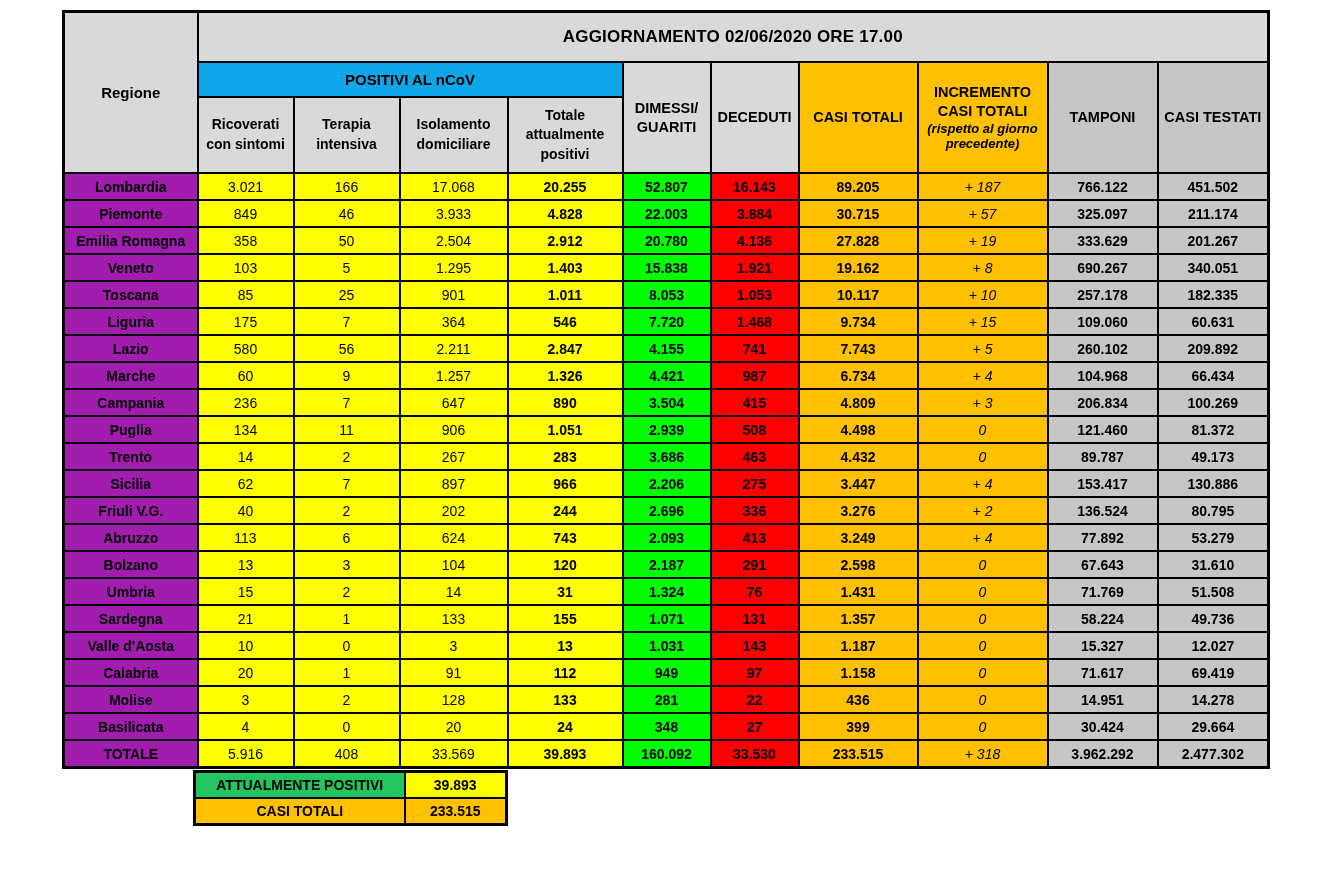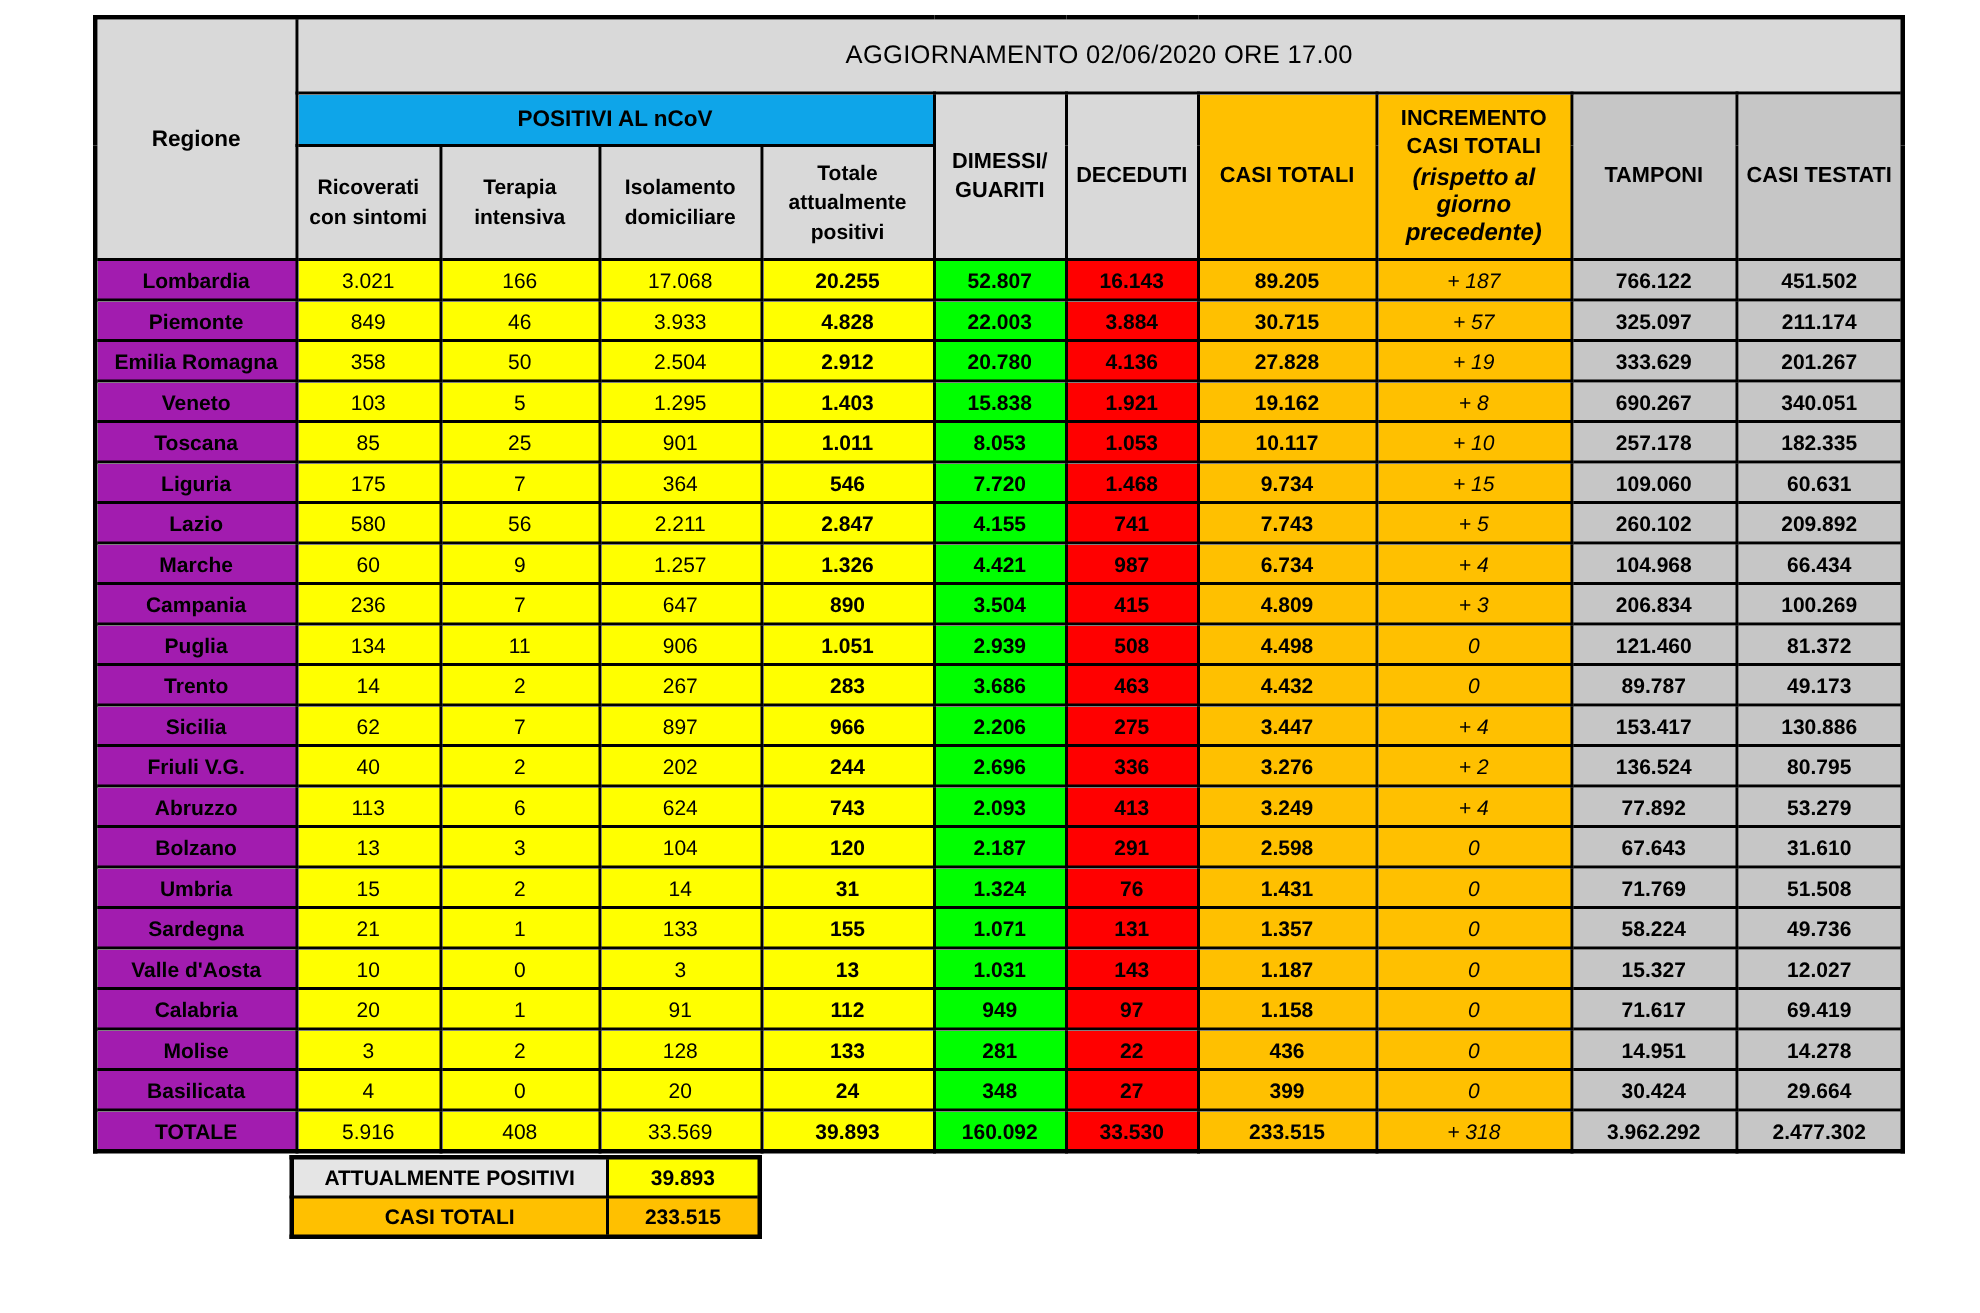--- a/index.html
+++ b/index.html
@@ -5,29 +5,29 @@
   html,body{margin:0;padding:0;background:#fff;}
   body{width:1320px;height:875px;overflow:hidden;}
   .page{position:relative;width:1320px;height:875px;background:#fff;
         font-family:"Liberation Sans",sans-serif;color:#000;}
   table{border-collapse:collapse;table-layout:fixed;}
 
   
   .main-table{position:absolute;left:62px;top:10px;width:1205px;border:3px solid #000;}
   .main-table th,.main-table td{border:2px solid #000;text-align:center;vertical-align:middle;
         padding:0 2px;overflow:hidden;}
-  .title-cell{background:#D9D9D9;font-size:17px;font-weight:400;height:48px;letter-spacing:.2px;margin-left:13px;}
+  .title-cell{background:#D9D9D9;font-size:17px;font-weight:700;height:48px;letter-spacing:.2px;margin-left:13px;}
   .region-hcell{background:#D9D9D9;font-size:15px;font-weight:700;}
   .group-cell{background:#0ea5e9;font-size:15px;font-weight:700;height:33px;}
   .sub-cell{background:#D9D9D9;font-size:14px;font-weight:700;height:74px;line-height:1.4;}
   .hdr{font-size:14.5px;font-weight:700;line-height:1.3;}
   .hdr-gray{background:#D9D9D9;}
   .hdr-orange{background:#FFC000;}
   .hdr-midgray{background:#C6C6C6;}
-  .incr-sub{display:block;font-size:16px;font-style:italic;font-weight:700;line-height:1.15;margin-top:2px;}
+  .incr-sub{display:block;font-size:13px;font-style:italic;font-weight:700;line-height:1.15;margin-top:2px;}
   .main-table td{font-size:14px;height:25px;}
   .c-region{background:#a21caf;font-weight:700;}
   .bg-yellow{background:#FFFF00;}
   .bg-green{background:#00FF00;}
   .bg-red{background:#FF0000;}
   .bg-orange{background:#FFC000;}
   .bg-gray{background:#C6C6C6;}
   .bold{font-weight:700;}
   .ital{font-style:italic;}
 
@@ -369,21 +369,21 @@
       </tbody>
   </table>
 
   <table class="summary-table">
     <colgroup>
         <col style="width:210px">
         <col style="width:102px">
       </colgroup>
     <tbody id="summary-body">
         <tr>
-          <td style="background: #e5e5e5; text-align: center;">ATTUALMENTE POSITIVI</td>
+          <td style="background: #22c55e; text-align: center;">ATTUALMENTE POSITIVI</td>
           <td style="background: rgb(255, 255, 0);">39.893</td>
         </tr>
         <tr>
           <td style="background: rgb(255, 192, 0);">CASI TOTALI</td>
           <td style="background: rgb(255, 192, 0);">233.515</td>
         </tr>
       </tbody>
   </table>
 
 </div>

